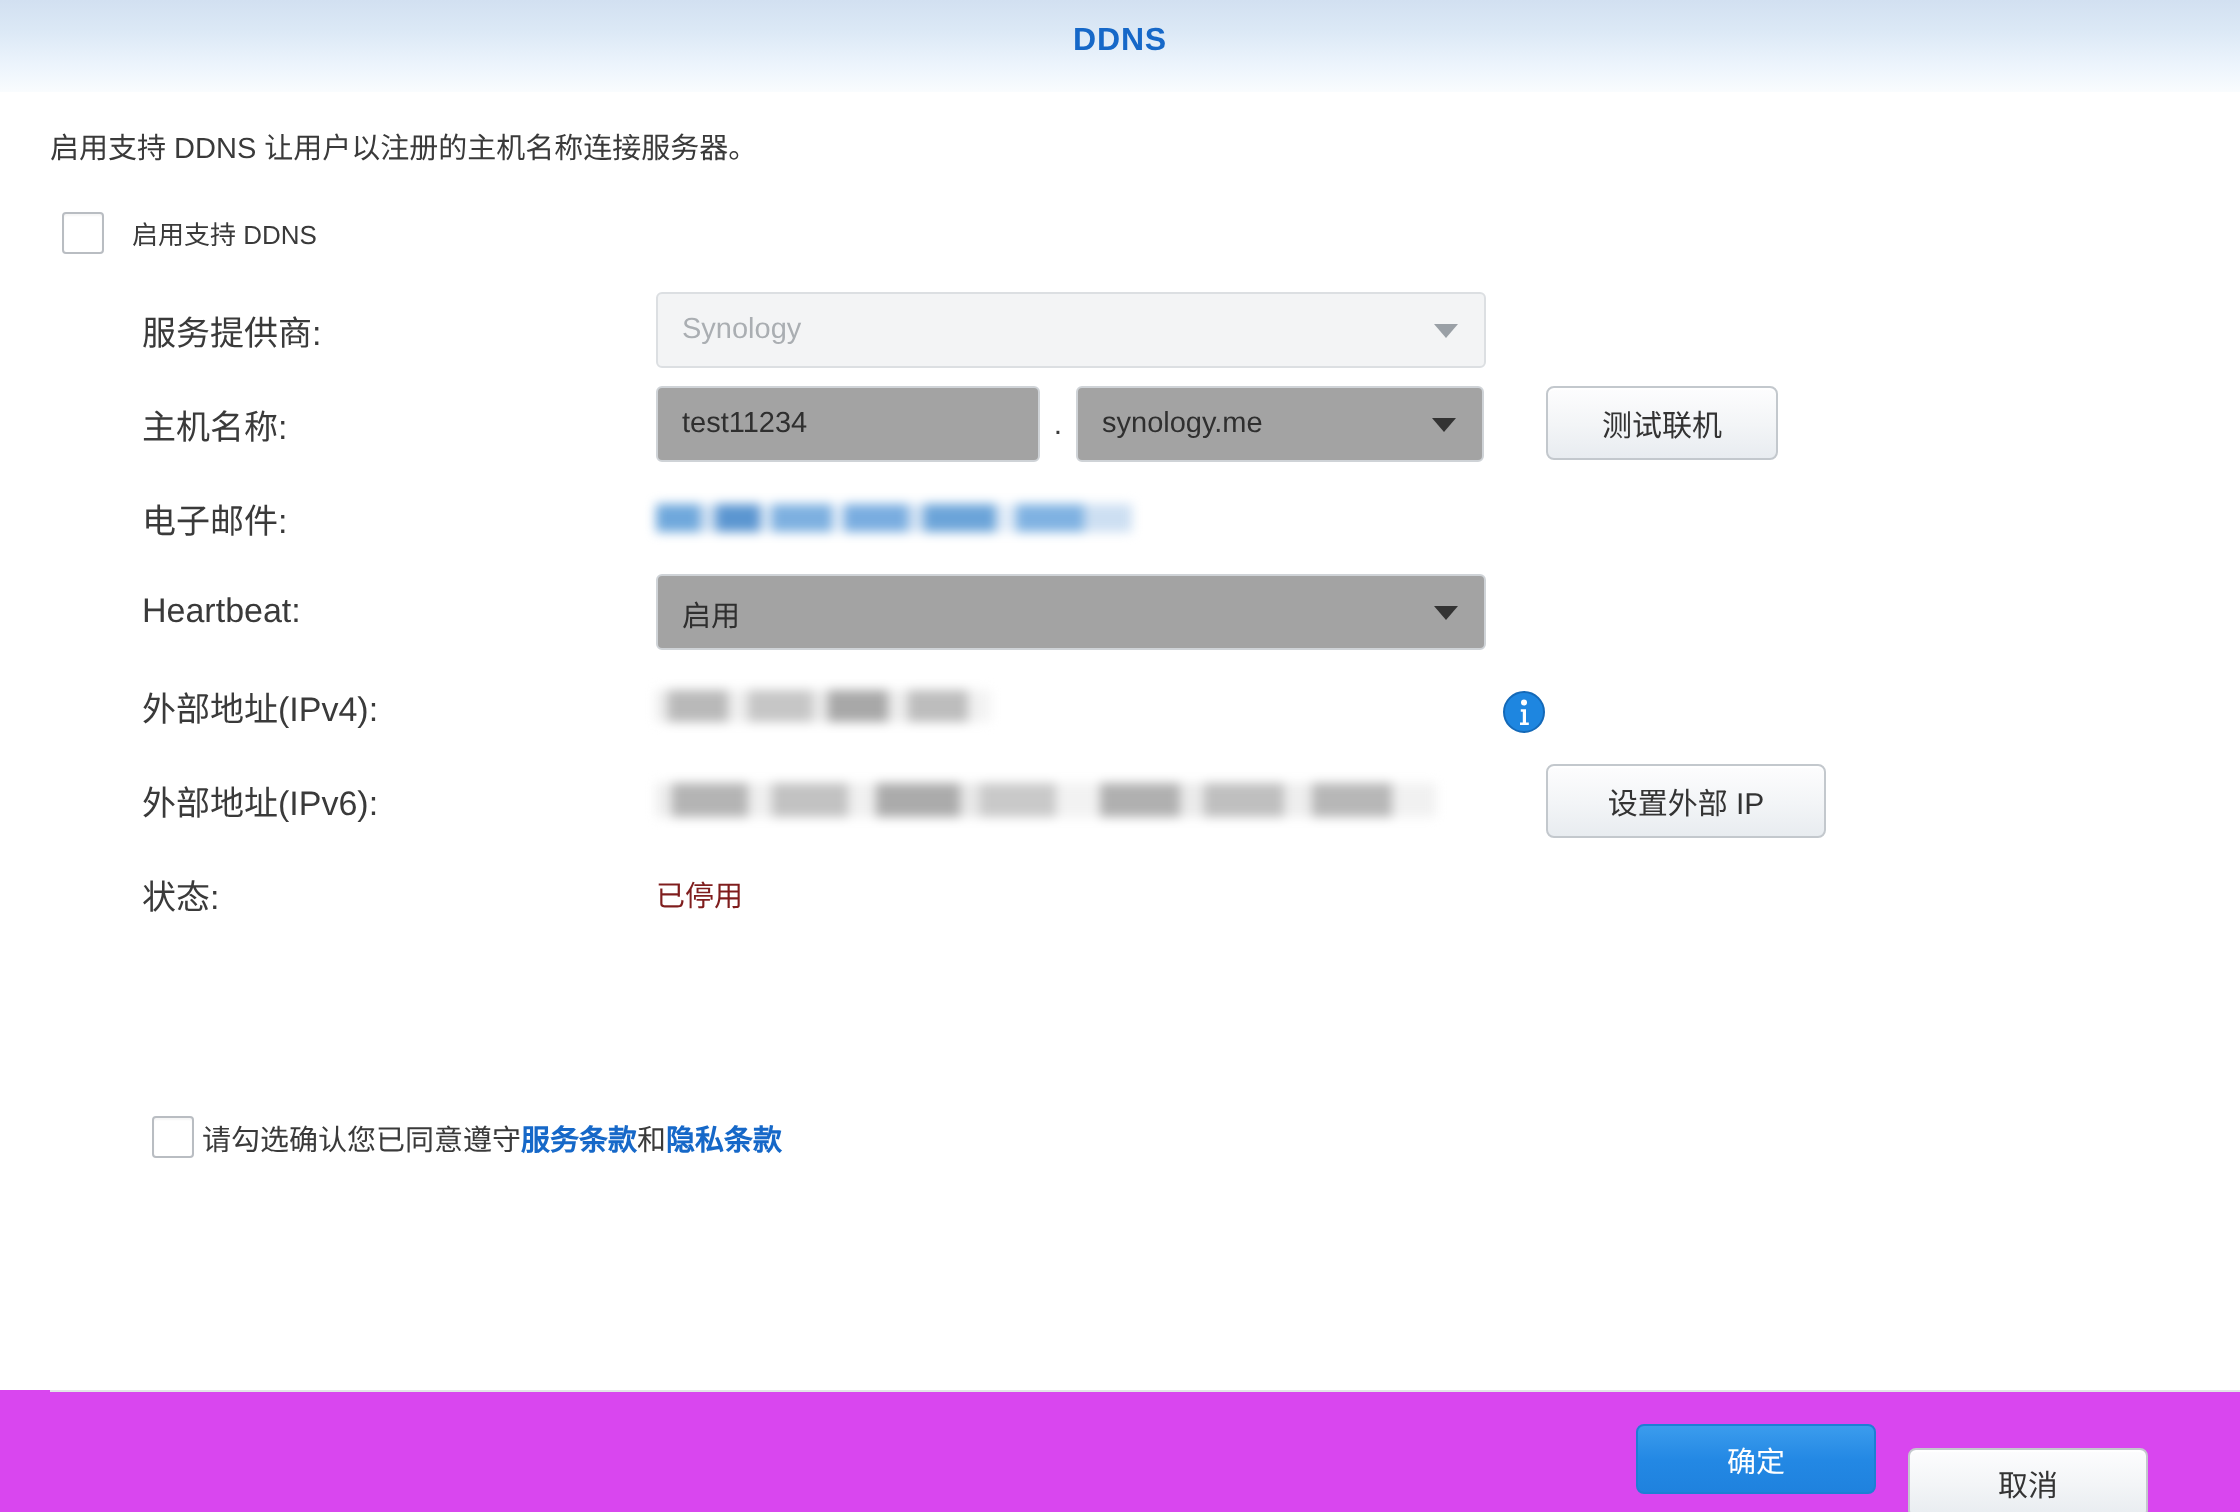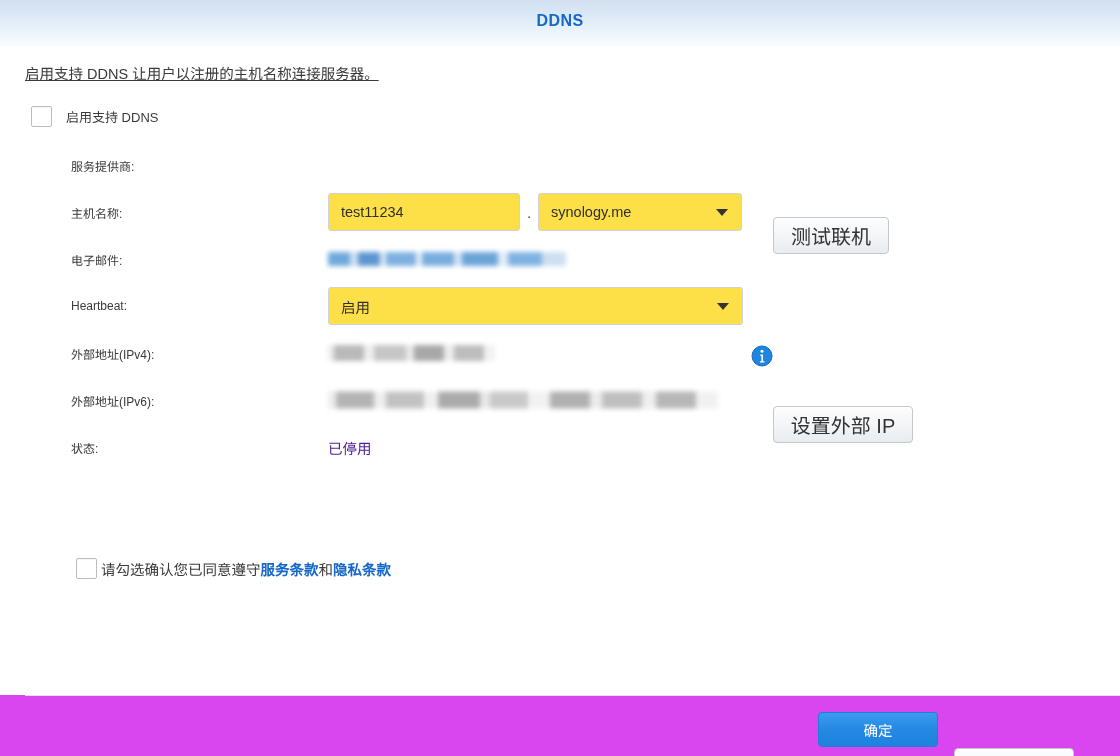--- a/index.html
+++ b/index.html
@@ -50,21 +50,20 @@
     width: 1120px;
     height: 649px;
     background: #ffffff;
   }
   .desc {
     position: absolute;
     left: 25px; top: 16px;
     font-size: 14.5px;
     color: #3a3a3a;
     white-space: nowrap;
-    text-decoration: underline;
   }
 
   
   .enable-row {
     position: absolute;
     left: 31px; top: 60px;
     display: flex;
     align-items: center;
   }
   .cbox {
@@ -95,38 +94,38 @@
     position: absolute;
     left: 0;
     width: 1120px;
     height: 46px;
   }
   .flabel {
     position: absolute;
     left: 71px;
     top: 50%;
     transform: translateY(-50%);
-    font-size: 12px;
+    font-size: 17px;
     color: #3a3a3a;
     white-space: nowrap;
   }
   .fctl {
     position: absolute;
     left: 328px;
     top: 50%;
     transform: translateY(-50%);
   }
 
   
   .select, .textinput {
     box-sizing: border-box;
     height: 38px;
     border: 1px solid #cfd3d7;
     border-radius: 3px;
-    background: #fde047;
+    background: #a3a3a3;
     font-size: 14.5px;
     color: #2f2f2f;
     display: flex;
     align-items: center;
     padding: 0 12px;
     position: relative;
   }
   .select { padding-right: 34px; }
   .select.disabled {
     background: #f3f4f5;
@@ -162,25 +161,24 @@
   
   .btn {
     box-sizing: border-box;
     display: inline-flex;
     align-items: center;
     justify-content: center;
     border: 1px solid #c3c8cd;
     border-radius: 4px;
     background: linear-gradient(to bottom, #fdfdfe 0%, #f3f5f7 52%, #e8ecf0 100%);
     color: #333333;
-    font-size: 20px;
+    font-size: 15px;
     cursor: pointer;
     white-space: nowrap;
     box-shadow: 0 1px 0 rgba(255,255,255,0.9) inset;
-    margin-top: 24px;
   }
   .btn-test {
     position: absolute;
     left: 773px; top: 147px;
     width: 116px; height: 37px;
   }
   .btn-extip {
     position: absolute;
     left: 773px; top: 336px;
     width: 140px; height: 37px;
@@ -241,21 +239,21 @@
       #ebebeb 262px, #ebebeb 274px,
       #bfbfbf 274px, #bfbfbf 314px,
       #eeeeee 314px, #eeeeee 328px,
       #b7b7b7 328px, #b7b7b7 368px,
       #f1f1f1 368px, #f1f1f1 390px
     );
   }
 
   .status-val {
     font-size: 14.5px;
-    color: #4c1d95;
+    color: #7f1d1d;
     font-family: Liberation Serif, serif;
   }
 
   
   .info-icon {
     position: absolute;
     left: 751px; top: 299px;
     width: 22px; height: 22px;
   }
 
@@ -340,20 +338,26 @@
 
     <div class="enable-row">
       <span class="cbox"></span>
       <span class="enable-label">启用支持 DDNS</span>
     </div>
 
     <div class="form">
 
       <div class="frow" style="top:0px;">
         <div class="flabel">服务提供商:</div>
+        <div class="fctl">
+          <div class="select disabled provider-select">
+            <span>Synology</span>
+            <span class="caret"></span>
+          </div>
+        </div>
       </div>
 
       <div class="frow" style="top:47px;">
         <div class="flabel">主机名称:</div>
         <div class="fctl inline-row">
           <div class="textinput host-input">
             <span>test11234</span>
           </div>
           <span class="dot-sep">.</span>
           <div class="select domain-select">

